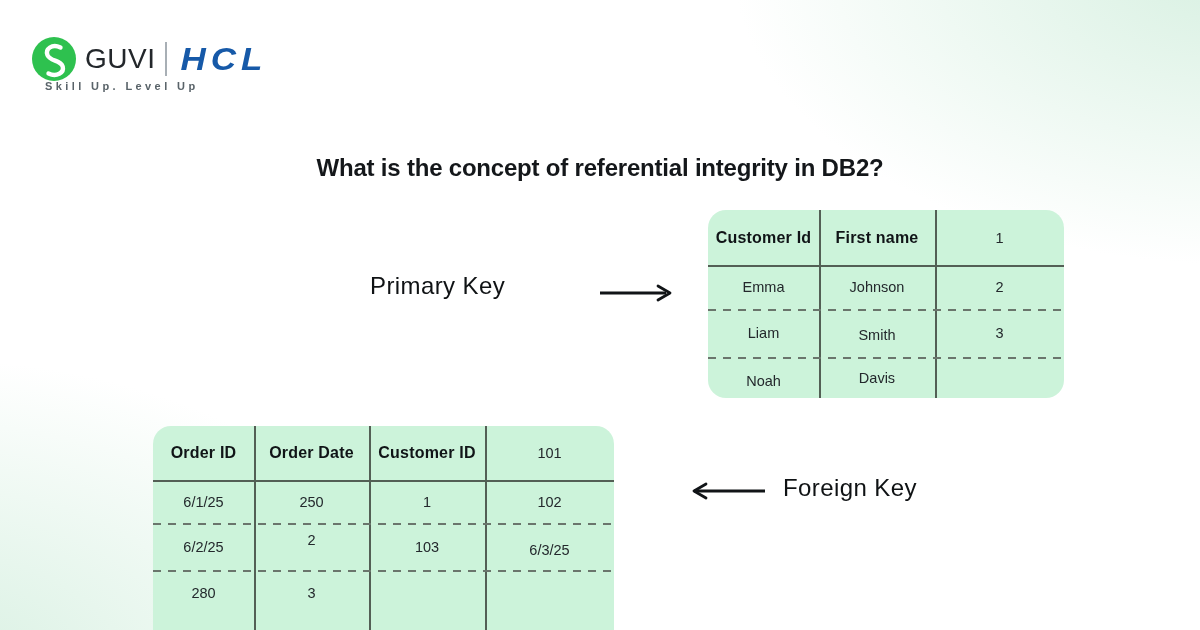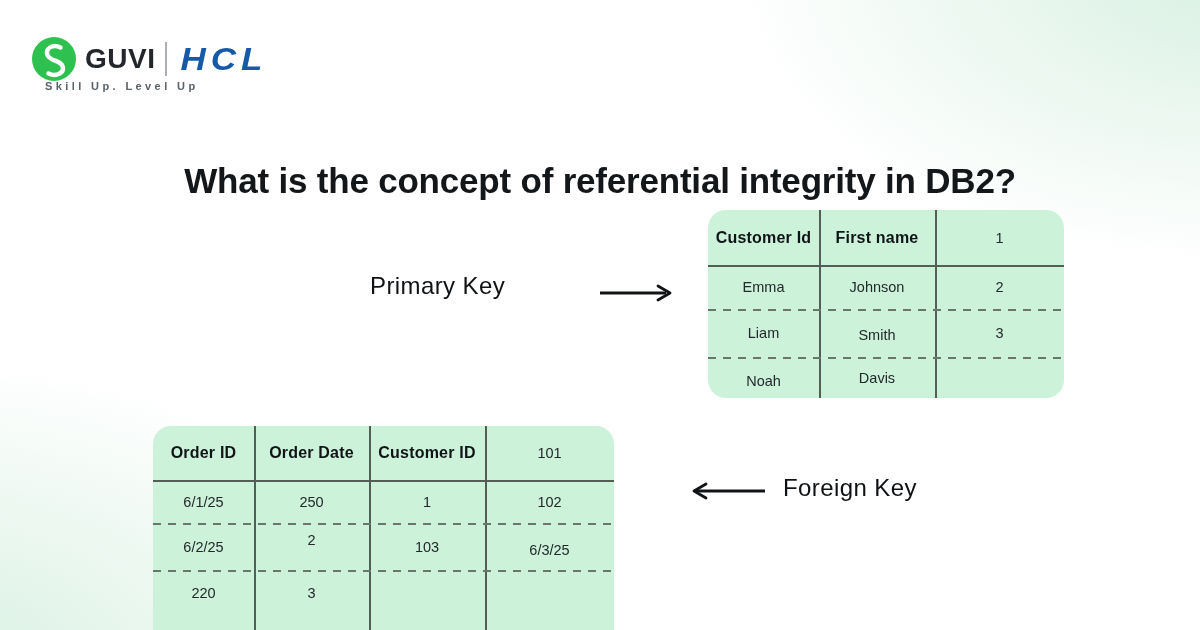--- a/index.html
+++ b/index.html
@@ -21,38 +21,38 @@
     position: absolute; left: 32px; top: 37px; height: 44px;
     display: flex; align-items: center;
   }
   .logo-mark {
     width: 44px; height: 44px; border-radius: 50%;
     background: #2ec14f; display: flex; align-items: center; justify-content: center;
     flex: none;
   }
   .guvi-word {
     margin-left: 9px;
-    font-size: 28px; font-weight: 700; color: #23272b; letter-spacing: 0.5px;
+    font-size: 28px; font-weight: 400; color: #23272b; letter-spacing: 0.5px;
   }
   .brand-divider {
     width: 2px; height: 34px; background: #a8afb5; margin: 0 13px 0 10px; flex: none;
   }
   .hcl-word {
     font-size: 35px; font-weight: 900; font-style: italic;
     color: #1659a8; letter-spacing: 5px; transform: scaleY(0.92);
   }
   .tagline {
     position: absolute; left: 45px; top: 80px;
     font-size: 11px; font-weight: 600; letter-spacing: 3.4px; color: #596369;
   }
 
   
   .title {
     position: absolute; left: 0; top: 138px; width: 1200px;
-    text-align: center; font-size: 35px; font-weight: 700;
+    text-align: center; font-size: 24px; font-weight: 700;
     letter-spacing: -0.2px; color: #14171a;
   }
 
   
   .key-label {
     position: absolute; font-size: 24px; font-weight: 500;
     color: #0f1214; letter-spacing: 0.4px;
   }
   .pk-label { left: 370px; top: 272px; }
   .fk-label { left: 783px; top: 474px; }
@@ -144,21 +144,21 @@
       <div class="cell">6/1/25</div>
       <div class="cell">250</div>
       <div class="cell">1</div>
 
       <div class="cell">102</div>
       <div class="cell">6/2/25</div>
       <div class="cell" style="transform:translateY(-7px)">2</div>
 
       <div class="cell">103</div>
       <div class="cell" style="transform:translateY(3px)">6/3/25</div>
-      <div class="cell">220</div>
+      <div class="cell">280</div>
       <div class="cell">3</div>
     </div>
     <div class="vline" style="left:101px"></div>
     <div class="vline" style="left:216px"></div>
     <div class="vline" style="left:332px"></div>
     <div class="hline" style="top:54px"></div>
     <div class="dline" style="top:97px"></div>
     <div class="dline" style="top:144px"></div>
   </div>
 

